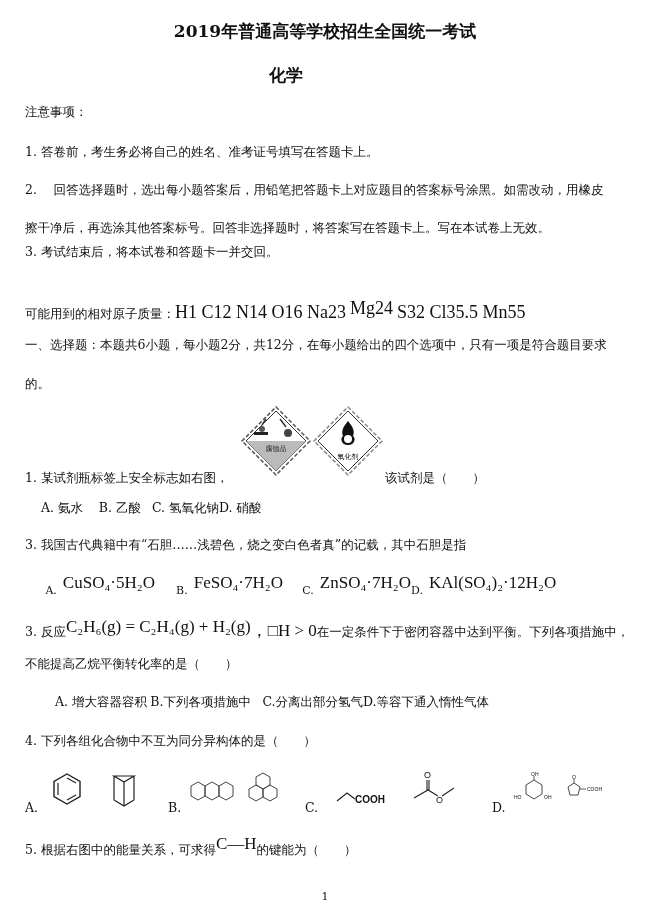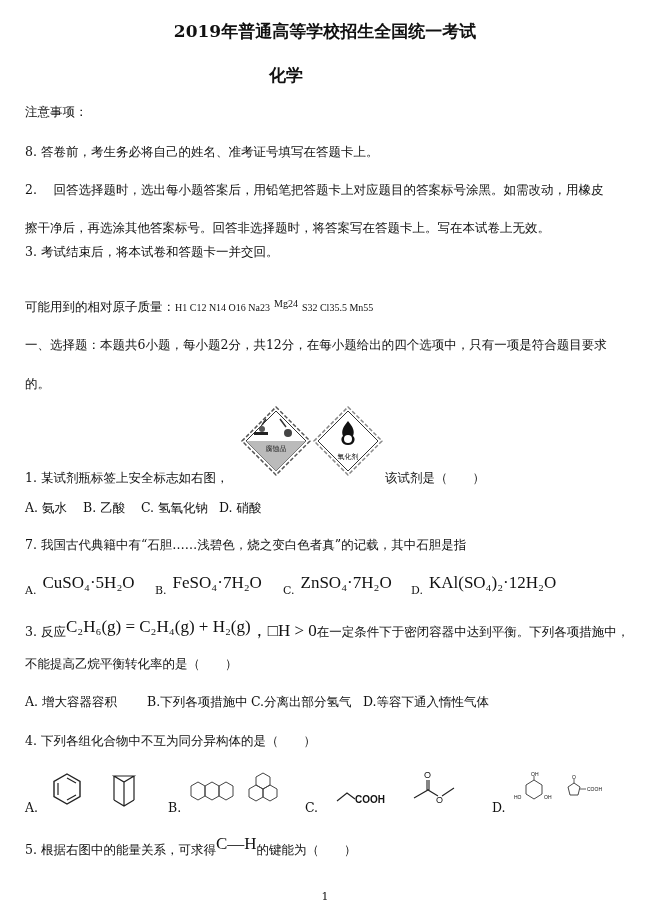--- a/index.html
+++ b/index.html
@@ -4,35 +4,35 @@
 <style>
   html, body { margin: 0; padding: 0; background: #ffffff; }
   body {
     width: 650px; height: 918px; position: relative; overflow: hidden;
     font-family: "DejaVu Serif", "Liberation Serif", serif;
     color: #111;
   }
   .abs { position: absolute; white-space: nowrap; }
   .title { left: 0; width: 650px; text-align: center; font-size: 17px; font-weight: bold; top: 20px; }
   .subject { left: 0; width: 572px; text-align: center; font-size: 17px; font-weight: bold; top: 64px; }
-  .txt { font-size: 12.5px; left: 25px; }
-  .tnr { font-family: "Liberation Serif", serif; font-size: 10px; }
+  .txt { font-size: 12.5px; left: 25px; text-align: right; }
+  .tnr { font-family: "Liberation Serif", serif; font-size: 18px; }
   .formula { font-family: "Liberation Serif", serif; font-size: 17px; }
   .opt-lbl { font-size: 11px; vertical-align: -6px; margin-right: 6px; }
   .page-num { left: 0; width: 650px; text-align: center; font-size: 11px; top: 890px; }
   svg { position: absolute; }
 </style>
 </head>
 <body>
 
 <div class="abs title">2019年普通高等学校招生全国统一考试</div>
 <div class="abs subject">化学</div>
 
 <div class="abs txt" style="top:104px">注意事项：</div>
-<div class="abs txt" style="top:144px">8. 答卷前，考生务必将自己的姓名、准考证号填写在答题卡上。</div>
+<div class="abs txt" style="top:144px">1. 答卷前，考生务必将自己的姓名、准考证号填写在答题卡上。</div>
 <div class="abs txt" style="top:182px">2.　 回答选择题时，选出每小题答案后，用铅笔把答题卡上对应题目的答案标号涂黑。如需改动，用橡皮</div>
 <div class="abs txt" style="top:220px">擦干净后，再选涂其他答案标号。回答非选择题时，将答案写在答题卡上。写在本试卷上无效。</div>
 <div class="abs txt" style="top:244px">3. 考试结束后，将本试卷和答题卡一并交回。</div>
 
 <div class="abs txt" style="top:298px">
   <span>可能用到的相对原子质量：</span><span class="tnr">H1 C12 N14 O16 Na23</span>
   <span class="tnr" style="vertical-align:4px">Mg</span><span class="tnr" style="vertical-align:4px">24</span>
   <span class="tnr">S32 Cl35.5 Mn55</span>
 </div>
 
@@ -57,21 +57,21 @@
   <text x="36" y="54" font-size="7" text-anchor="middle" fill="#111">氧化剂</text>
 </svg>
 
 <div class="abs txt" style="top:470px">1. 某试剂瓶标签上安全标志如右图，</div>
 <div class="abs txt" style="top:470px;left:385px">该试剂是（　　）</div>
 
 <div class="abs txt" style="top:500px">
   <span style="display:inline-block;width:58px">A. 氨水</span><span style="display:inline-block;width:58px">B. 乙酸</span><span style="display:inline-block;width:78px">C. 氢氧化钠</span><span>D. 硝酸</span>
 </div>
 
-<div class="abs txt" style="top:537px">7. 我国古代典籍中有“石胆……浅碧色，烧之变白色者真”的记载，其中石胆是指</div>
+<div class="abs txt" style="top:537px">3. 我国古代典籍中有“石胆……浅碧色，烧之变白色者真”的记载，其中石胆是指</div>
 
 <div class="abs txt" style="top:573px">
   <span style="display:inline-block;width:130px"><span class="opt-lbl">A.</span><span class="formula">CuSO₄·5H₂O</span></span><span style="display:inline-block;width:128px"><span class="opt-lbl">B.</span><span class="formula">FeSO₄·7H₂O</span></span><span style="display:inline-block;width:128px"><span class="opt-lbl">C.</span><span class="formula">ZnSO₄·7H₂O</span></span><span><span class="opt-lbl">D.</span><span class="formula">KAl(SO₄)₂·12H₂O</span></span>
 </div>
 
 <div class="abs txt" style="top:617px">
   <span>3. 反应</span><span class="formula" style="vertical-align:4px">C₂H₆(g) = C₂H₄(g) + H₂(g)</span><span class="formula">，□H &gt; 0</span><span>在一定条件下于密闭容器中达到平衡。下列各项措施中，</span>
 </div>
 <div class="abs txt" style="top:656px">不能提高乙烷平衡转化率的是（　　）</div>
 

